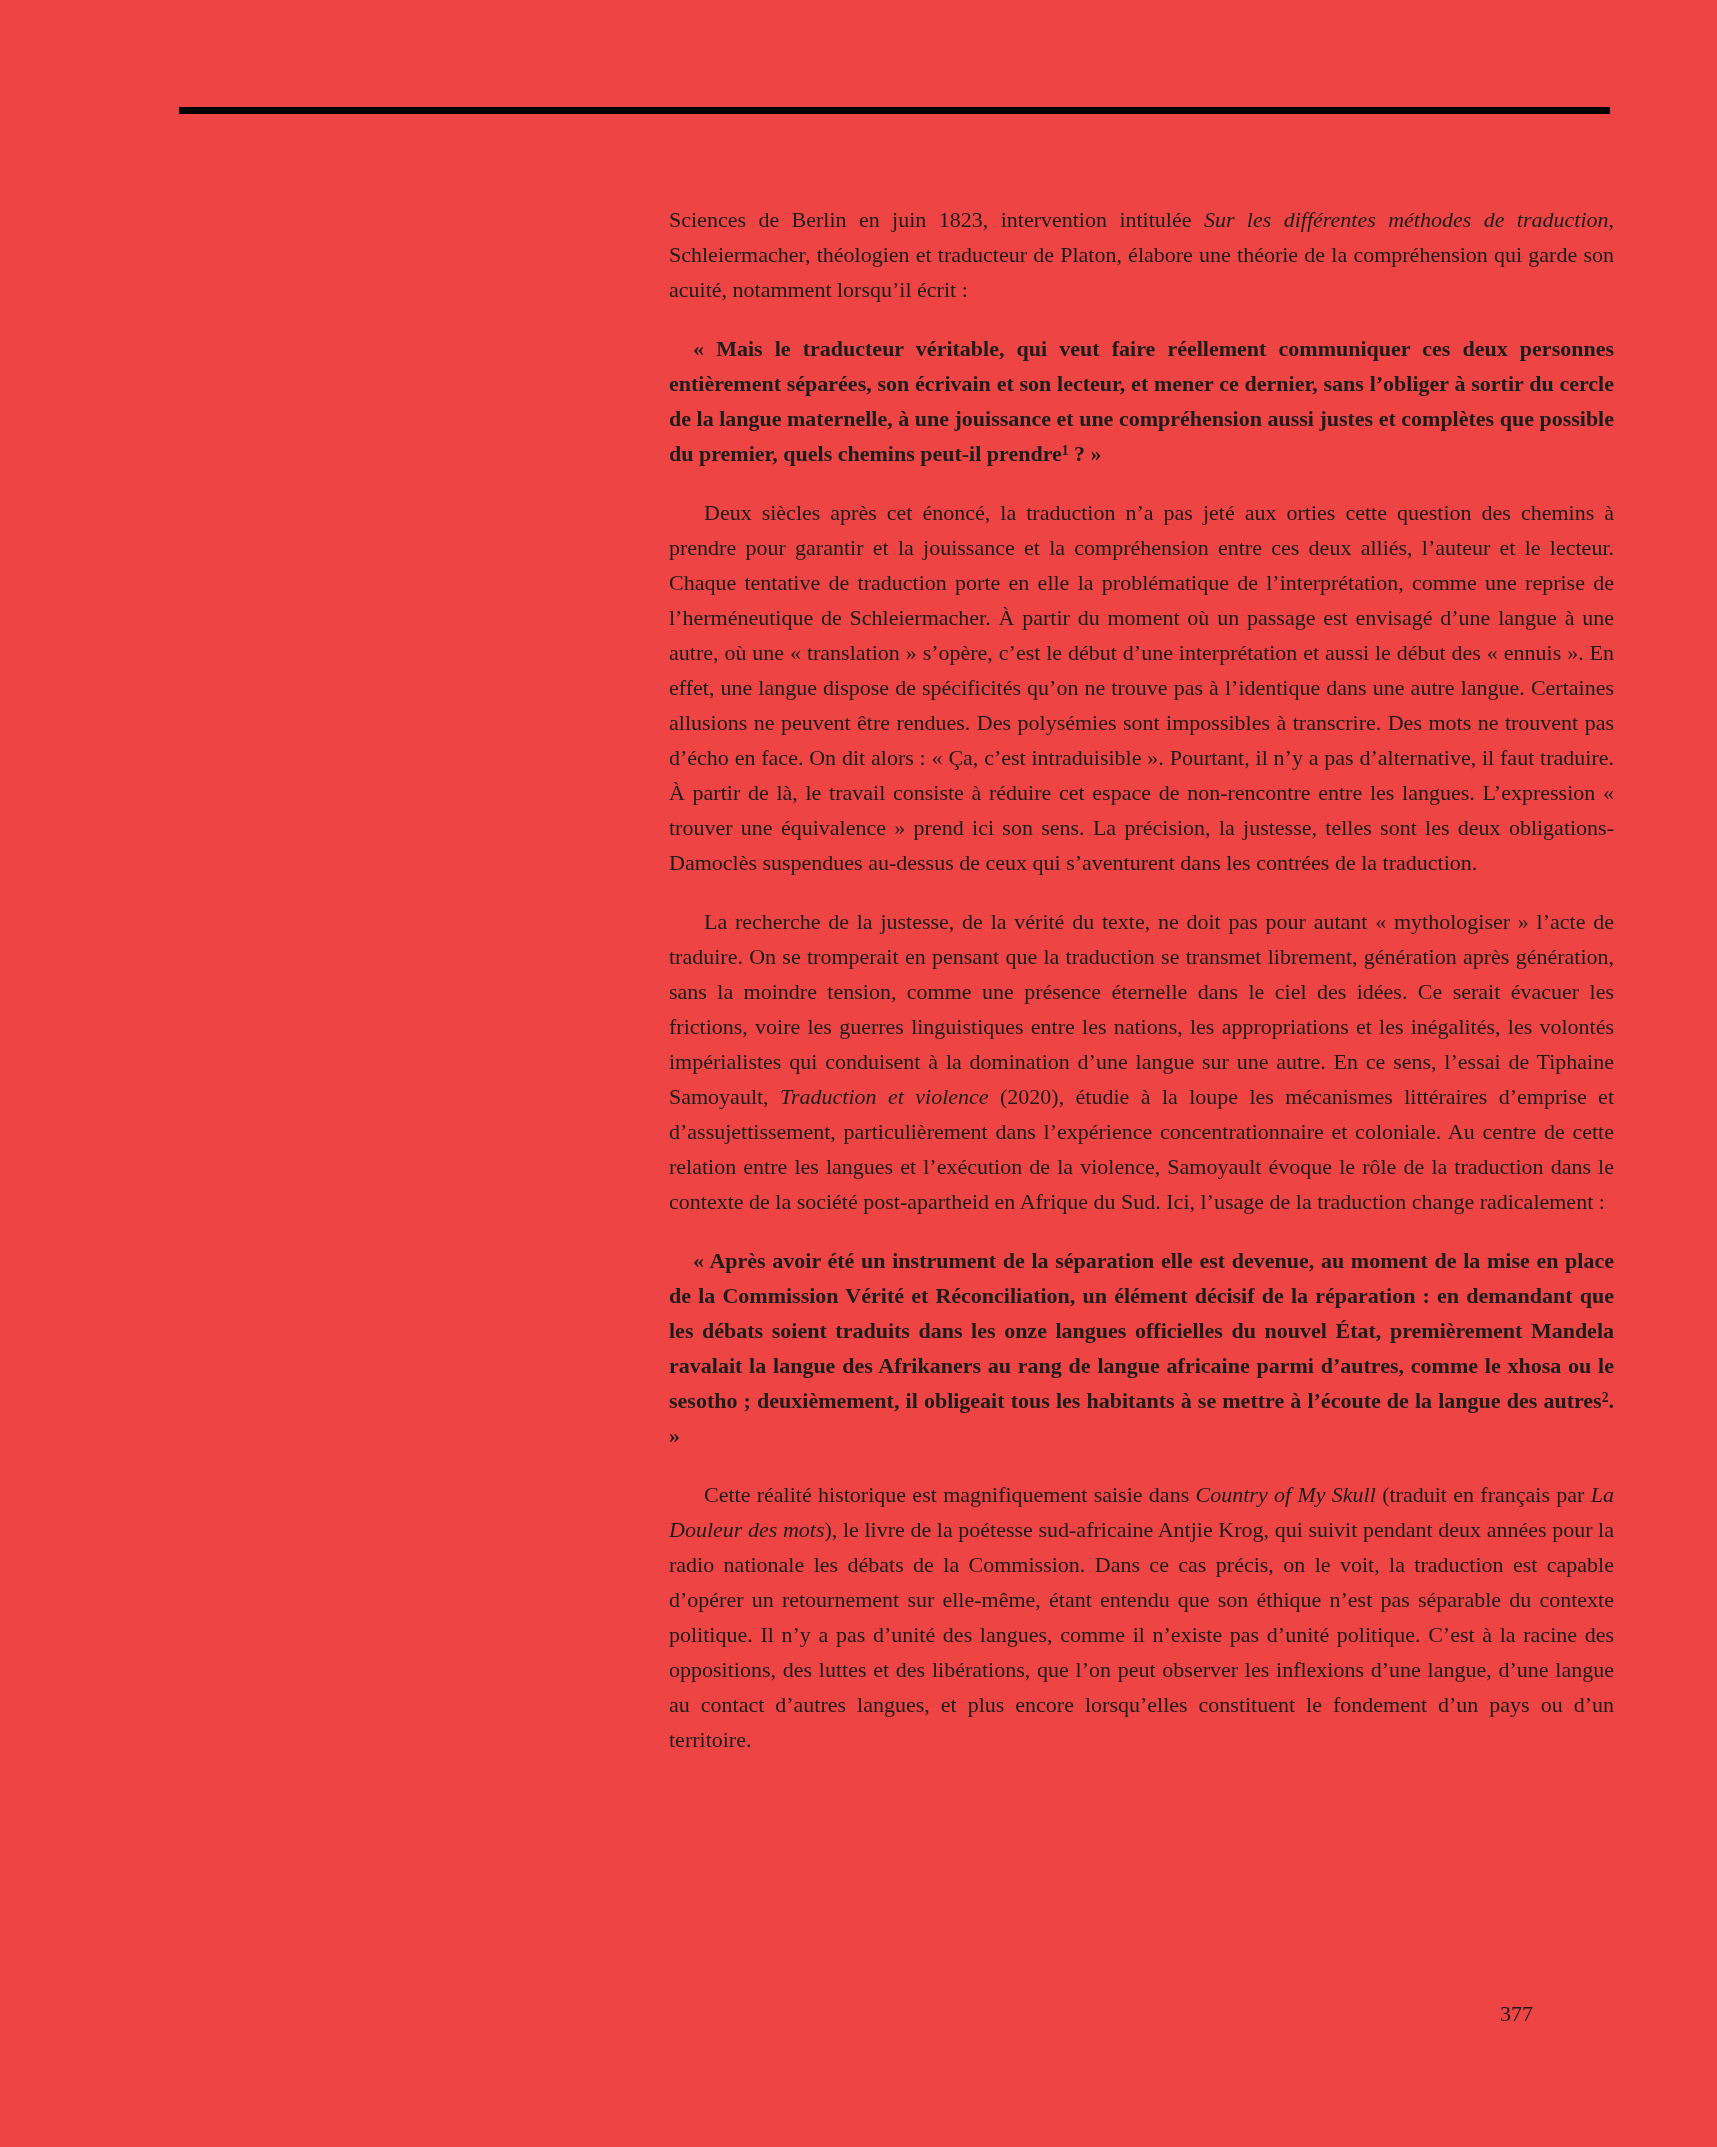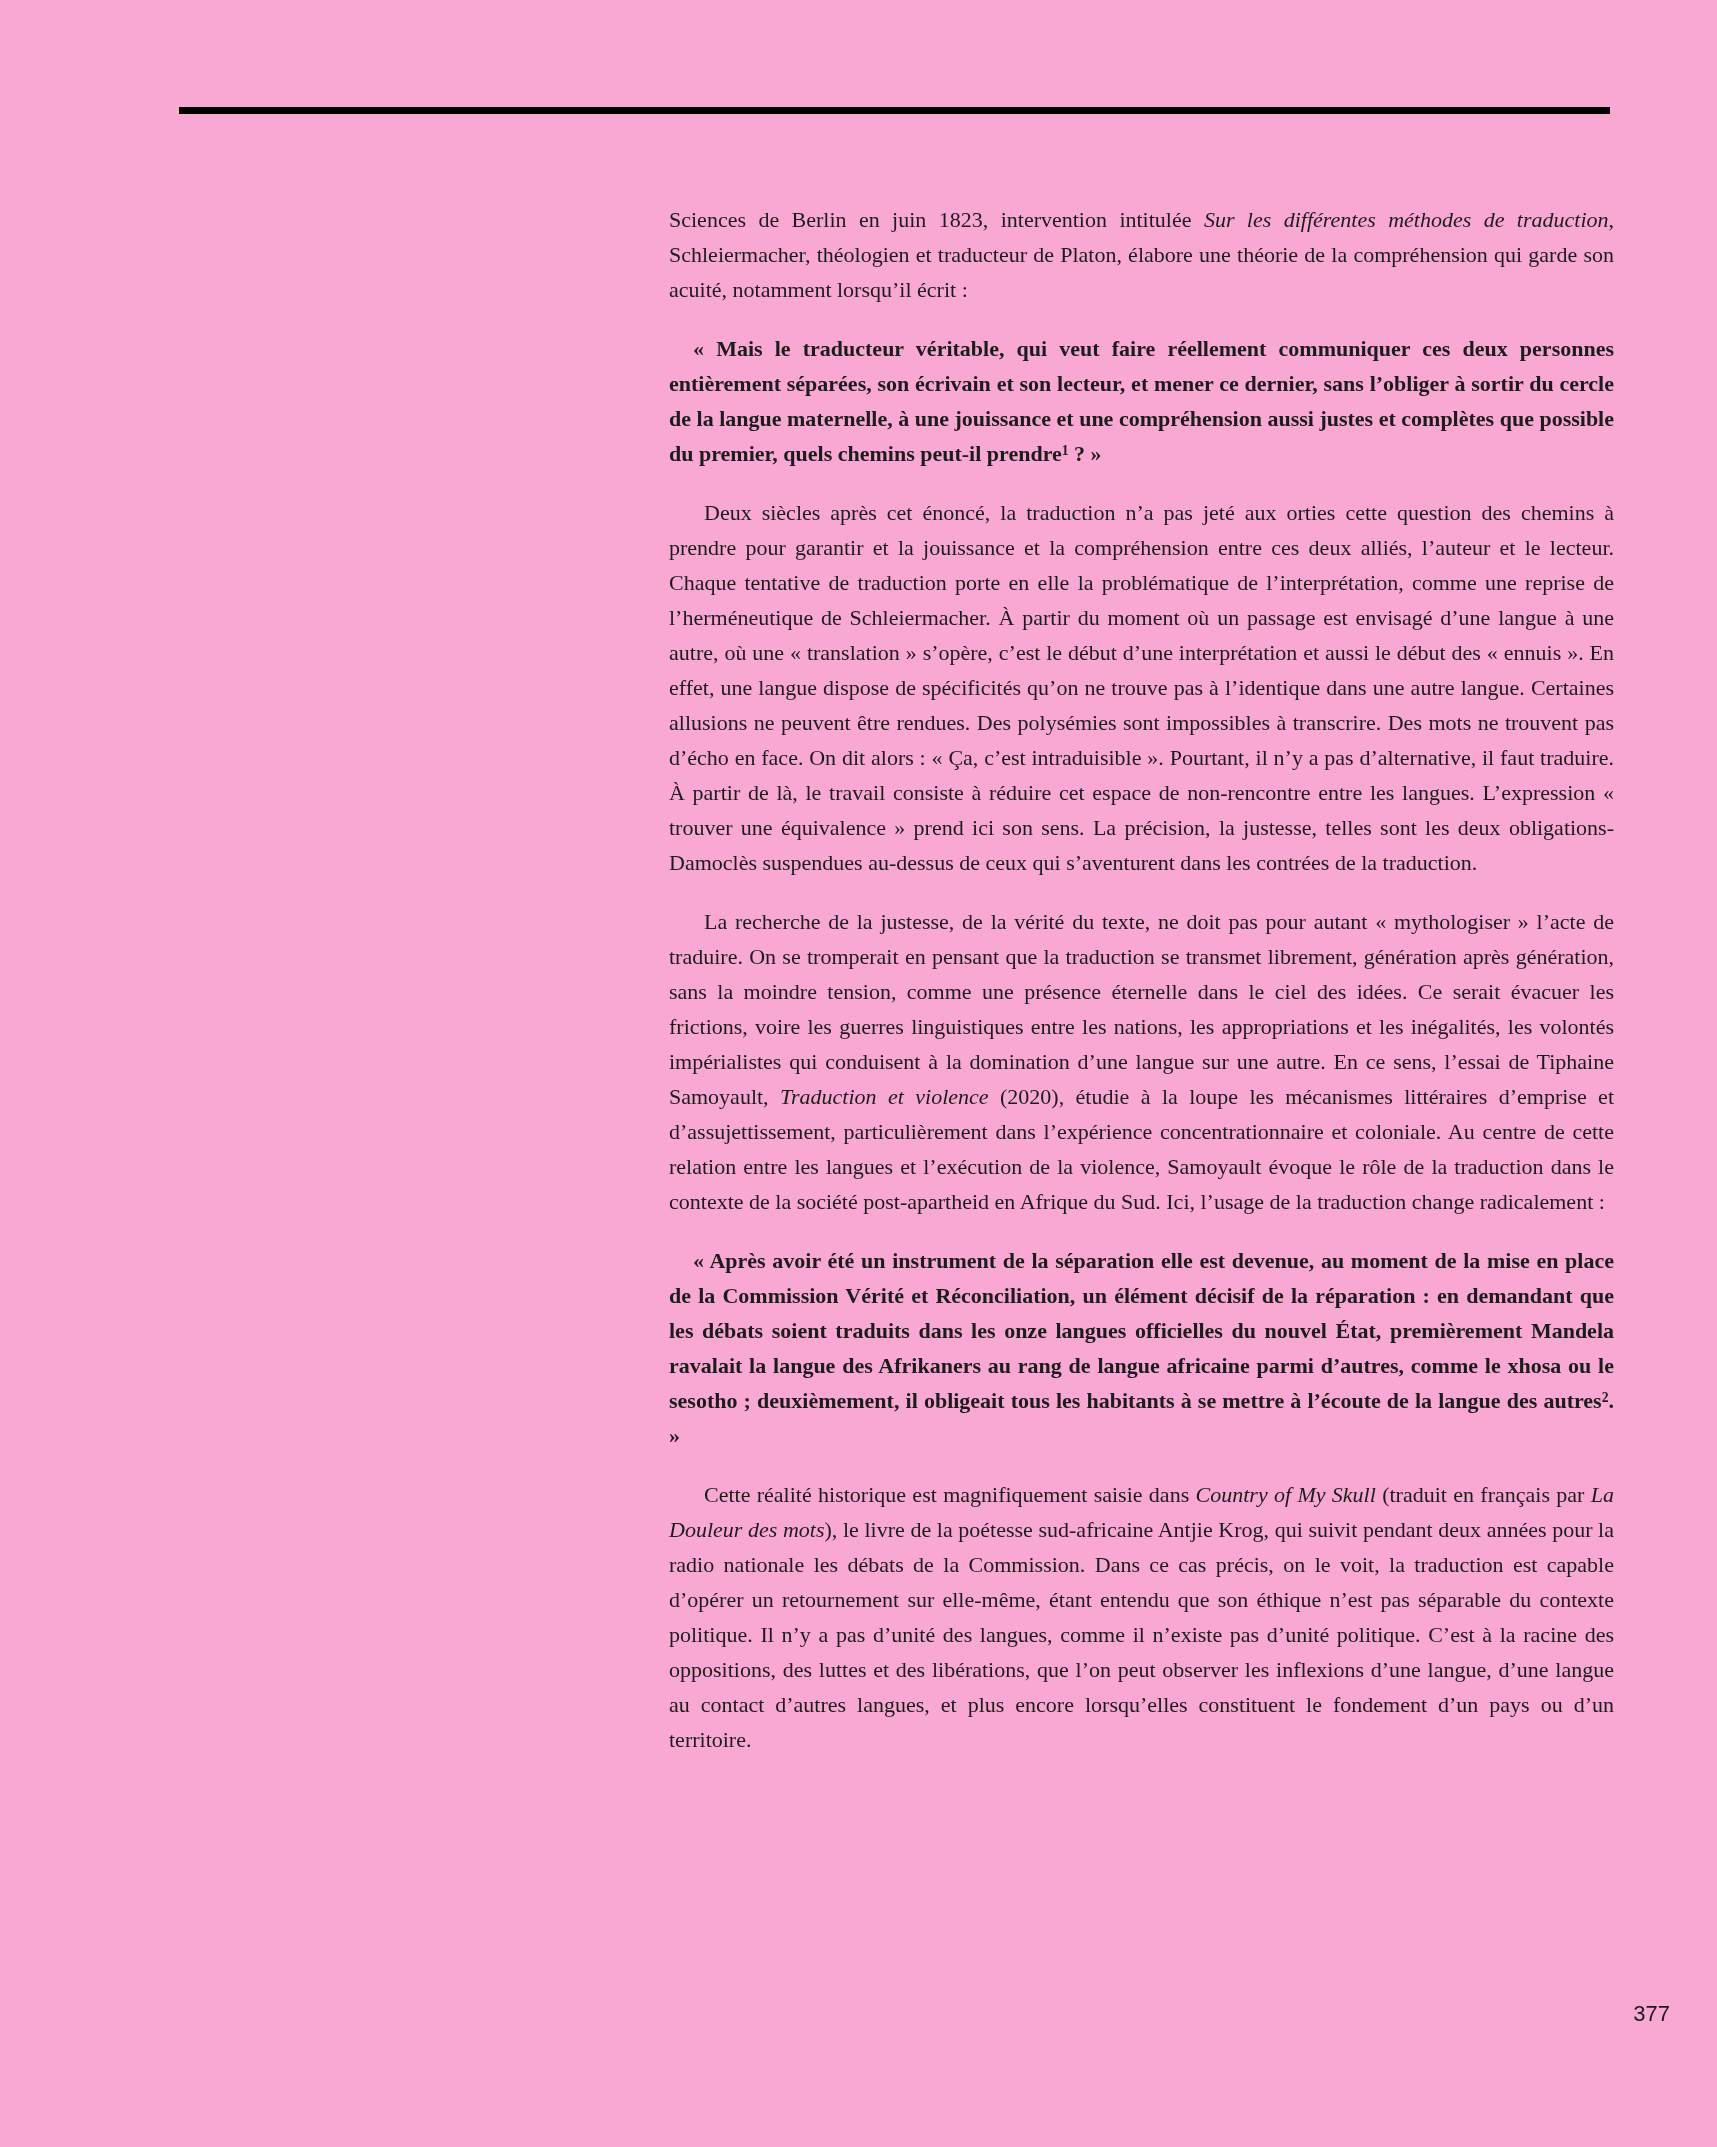--- a/index.html
+++ b/index.html
@@ -4,21 +4,21 @@
 <style>
   html, body {
     margin: 0;
     padding: 0;
     background: #ffffff;
   }
   .page {
     position: relative;
     width: 1718px;
     height: 2147px;
-    background: #f9a8d4;
+    background: #ef4444;
     font-family: "Liberation Serif", serif;
     color: #1c1c1c;
     overflow: hidden;
   }
   .top-rule {
     position: absolute;
     left: 179px;
     top: 107px;
     width: 1431px;
     height: 7.3px;
@@ -57,25 +57,24 @@
   }
   sup.fn {
     font-size: 0.62em;
     line-height: 0;
     position: relative;
     top: -0.45em;
     vertical-align: baseline;
   }
   .page-number {
     position: absolute;
-    left: 1560px;
+    left: 1500px;
     top: 2001px;
     width: 110px;
-    text-align: right;
-    font-family: Liberation Sans, sans-serif;
+    font-family: Liberation Serif, serif;
     font-size: 22px;
     color: #1a1a1a;
   }
 </style>
 </head>
 <body>
 
 <div class="page">
 
   <div class="top-rule"></div>

